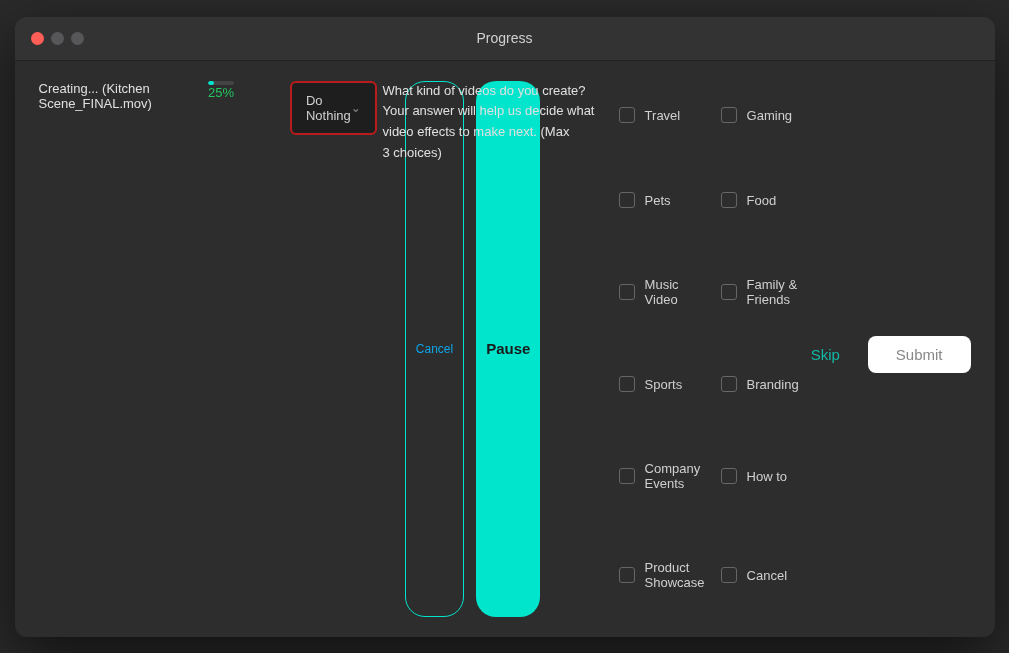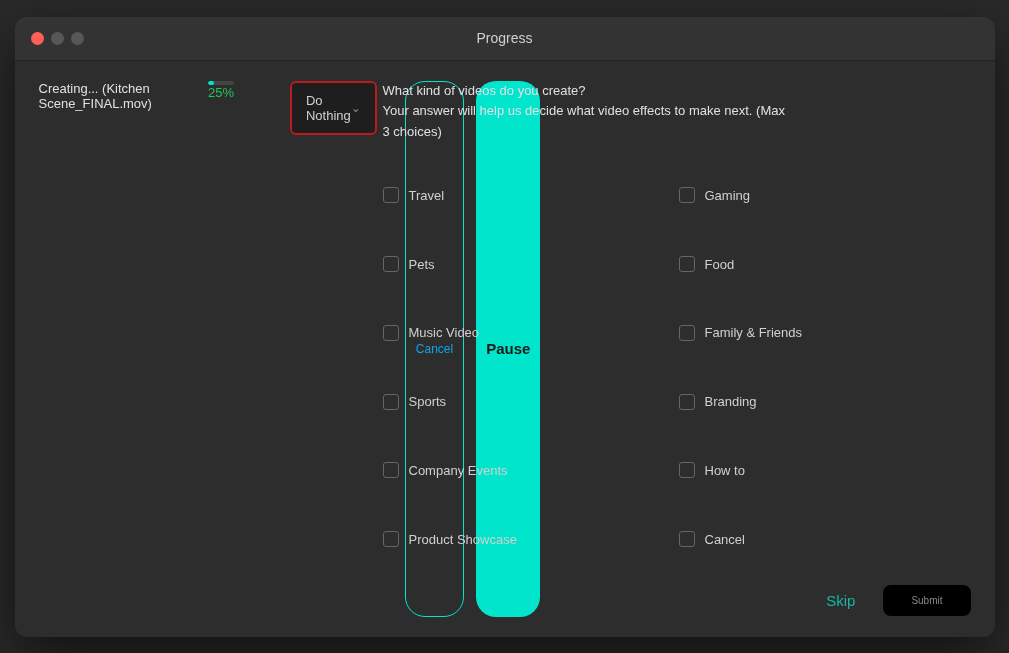--- a/index.html
+++ b/index.html
@@ -215,34 +215,34 @@
       border-radius: 20px;
       color: #1a1a1a;
       font-size: 15px;
       cursor: pointer;
       font-weight: 600;
     }
 
     .right-panel {
       flex: 1;
       display: flex;
-      flex-direction: column;
+      flex-direction: row;
     }
 
     .question-text {
       color: #e0e0e0;
       font-size: 13px;
       line-height: 1.6;
       margin-bottom: 20px;
     }
 
     .checkboxes-grid {
       display: grid;
       grid-template-columns: 1fr 1fr;
-      gap: 4px;
+      gap: 16px;
       flex: 1;
     }
 
     .checkbox-item {
       display: flex;
       align-items: center;
       gap: 10px;
       padding: 12px 0;
       cursor: pointer;
     }
@@ -272,25 +272,25 @@
     .btn-skip {
       background: transparent;
       border: none;
       color: #14b8a6;
       font-size: 15px;
       cursor: pointer;
       padding: 8px 12px;
     }
 
     .btn-submit {
-      background: #000000;
+      background: #ffffff;
       border: none;
       border-radius: 8px;
       color: #888;
-      font-size: 10px;
+      font-size: 15px;
       cursor: pointer;
       padding: 10px 28px;
     }
   </style>
 </head>
 <body>
 
 <div class="window">
 
   <div class="title-bar">

